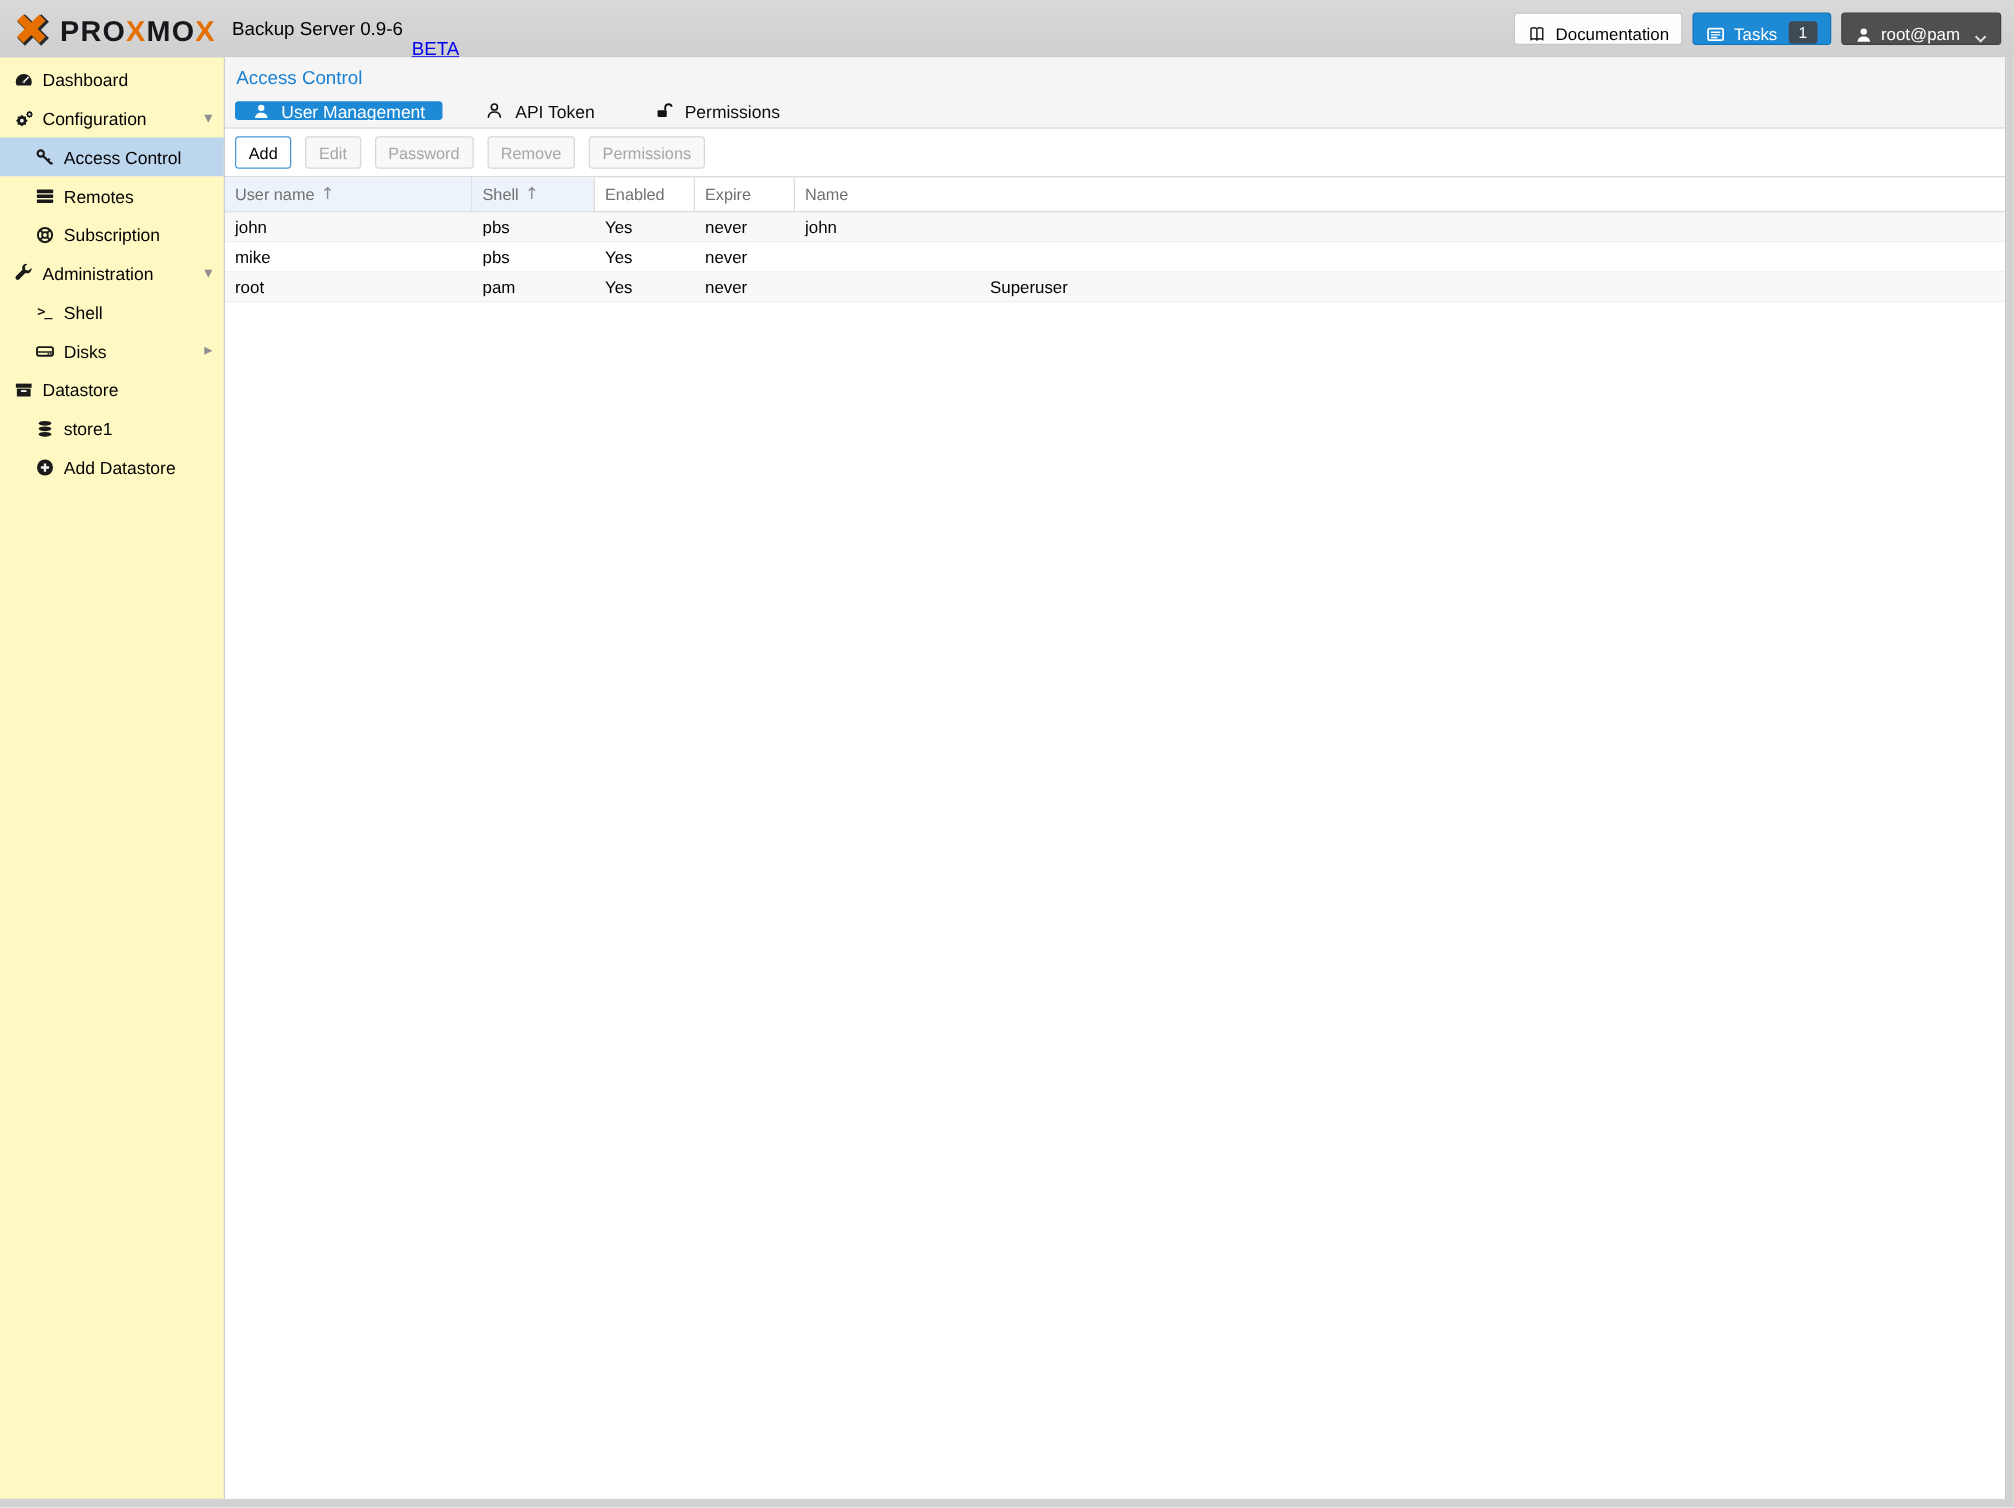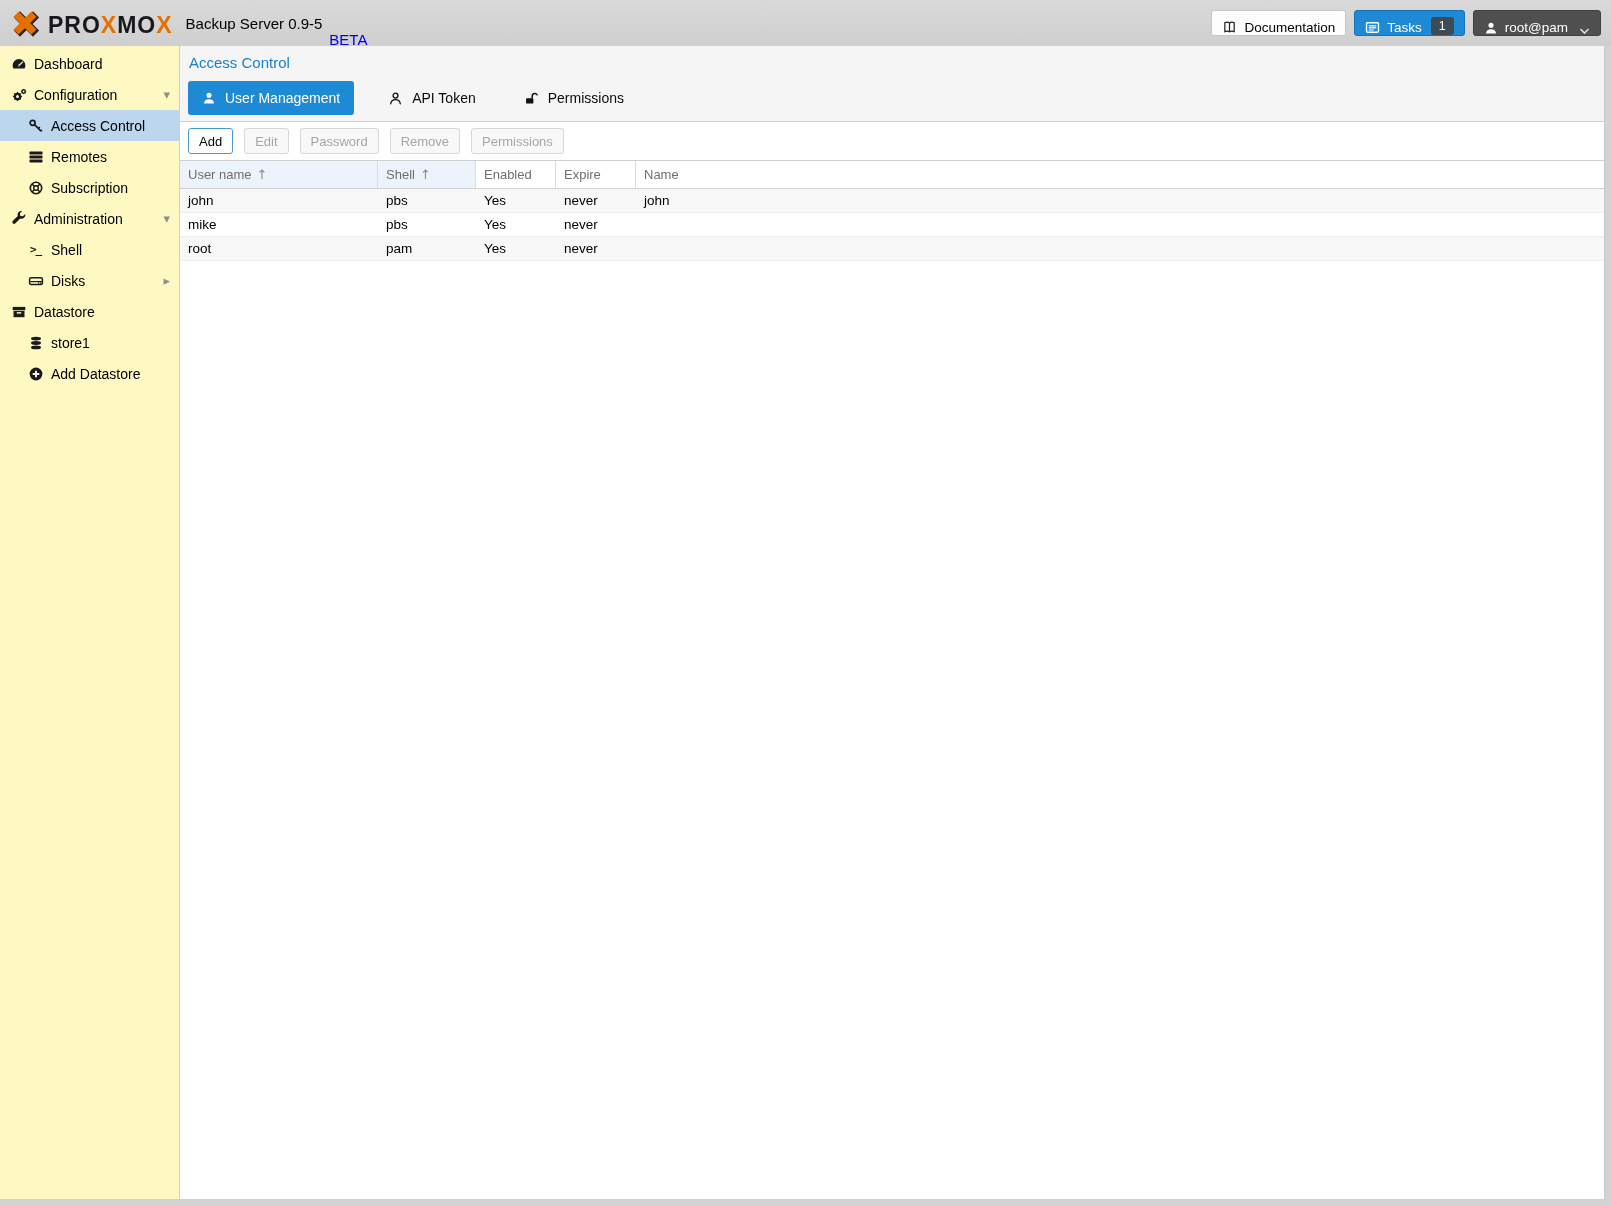--- a/index.html
+++ b/index.html
@@ -33,21 +33,21 @@
   .lvl0 { padding-left:10px; }
   .lvl1 { padding-left:27px; }
   .side-item.selected { background:#bcd6ee; }
   .caret { position:absolute; right:9px; color:#8f8f8f; font-family:"DejaVu Sans", sans-serif; font-size:13px; }
   .shell-glyph { font-family:"DejaVu Sans Mono", monospace; font-weight:bold; font-size:11px; letter-spacing:-1px; }
 
   
   .main-header { background:#f5f5f5; border-bottom:1px solid #d4d4d4; padding:7px 8px 6px 8px; }
   .page-title { color:#1a80d2; font-size:15px; margin:1px 0 10px 1px; }
   .tabs { display:flex; align-items:center; gap:20px; }
-  .tab { display:flex; align-items:center; gap:9px; height:34px; padding:0 14px; border-radius:3px;
+  .tab { display:flex; align-items:center; gap:9px; height:15px; padding:0 14px; border-radius:3px;
          font-size:14px; color:#0b0b0b; cursor:pointer; }
   .tab.active { background:#1e8ad6; color:#fff; }
   .tab .ticon { display:inline-flex; }
 
   
   .toolbar { display:flex; gap:11px; padding:6px 8px; background:#fff; }
   .btn { font-size:13px; height:26px; padding:0 10px; border-radius:3px; cursor:pointer;
          background:#f8f8f8; border:1px solid #d8d8d8; color:#a6a6a6; font-family:"Liberation Sans", sans-serif; }
   .btn.enabled { background:#fff; border:1px solid #4a97d2; color:#000; }
 
@@ -80,21 +80,21 @@
           <rect x="3" y="12" width="28" height="9" transform="rotate(-45 17 16.5)"></rect>
         </g>
         <g fill="#e57000">
           <rect x="2.5" y="11.8" width="26" height="7.4" transform="rotate(45 15.5 15.5)"></rect>
           <rect x="2.5" y="11.8" width="26" height="7.4" transform="rotate(-45 15.5 15.5)"></rect>
         </g>
       </svg>
     </span>
     <span class="logo-text"><span>PRO</span><span class="orange">X</span><span>MO</span><span class="orange">X</span></span>
   </div>
-  <span class="subtitle">Backup Server 0.9-5</span>
+  <span class="subtitle">Backup Server 0.9-6</span>
   <a class="beta-link">BETA</a>
 
   <div class="topbar-right">
     <div class="tb-btn doc">
       <span>
         <svg width="15" height="15" viewBox="0 0 16 16">
             <path d="M3 2.9c2-.9 3.7-.8 5 .3 1.3-1.1 3-1.2 5-.3v9.5c-2-.9-3.7-.8-5 .3-1.3-1.1-3-1.2-5-.3z M8 3.2v9.5" fill="none" stroke="#222" stroke-width="1.3"></path>
           </svg>
       </span>
       <span>Documentation</span>
@@ -333,18 +333,19 @@
         <div class="cell">never</div>
         <div class="cell"></div>
         <div class="cell"></div>
       </div>
       <div class="trow">
         <div class="cell">root</div>
         <div class="cell">pam</div>
         <div class="cell">Yes</div>
         <div class="cell">never</div>
         <div class="cell"></div>
+        <div class="cell">Superuser</div>
       </div>
     </div>
 
     <div class="grid-rest"></div>
   </div>
 </div>
 
 </body></html>

